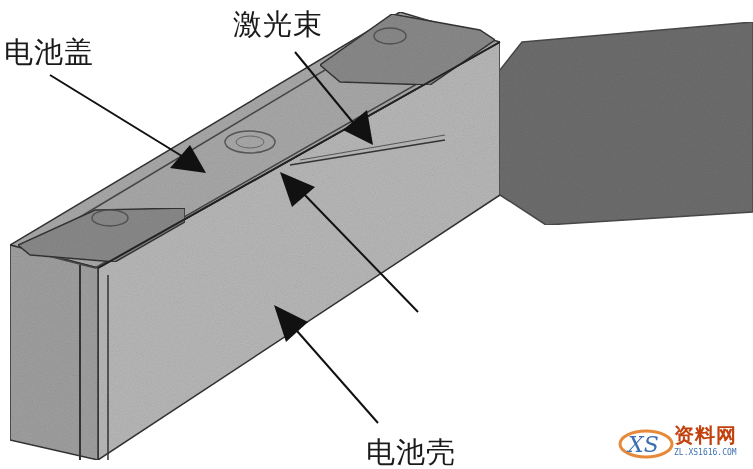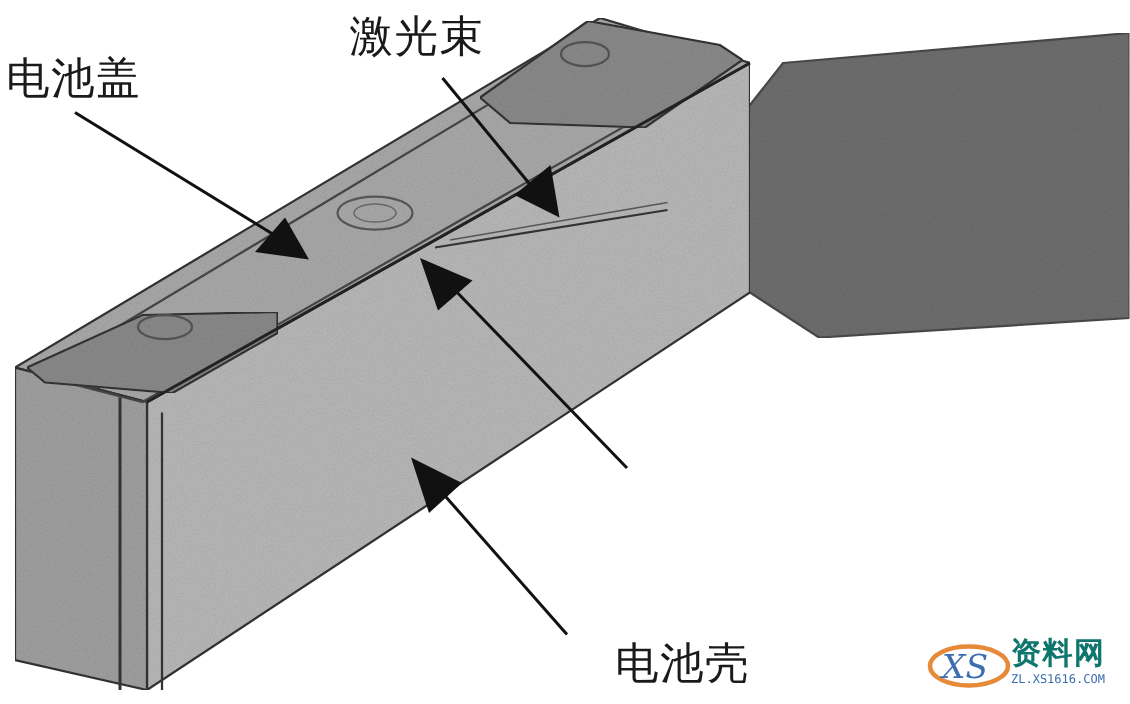--- a/index.html
+++ b/index.html
@@ -13,21 +13,21 @@
     color: #1a1a1a;
     letter-spacing: 1px;
     line-height: 1;
     white-space: nowrap;
   }
   .watermark {
     position: absolute; left: 618px; top: 420px; width: 135px; height: 45px;
   }
   .wm-title {
     position: absolute; left: 56px; top: 2px;
-    font-family: "DejaVu Sans", sans-serif; font-weight: bold; font-size: 20px; color: #0f766e;
+    font-family: "DejaVu Sans", sans-serif; font-weight: bold; font-size: 20px; color: #c2410c;
     letter-spacing: 1px;
   }
   .wm-url {
     position: absolute; left: 56px; top: 28px;
     font-family: "DejaVu Sans Mono", monospace; font-size: 8px; color: #3d6fb0;
   }
 </style>
 </head>
 <body>
 
@@ -98,21 +98,21 @@
       <polygon points="280,172 292,207 315,187" fill="#111"></polygon>
     </g>
     <g>
       <line x1="378" y1="423" x2="290" y2="323" stroke="#111" stroke-width="2"></line>
       <polygon points="274,305 286,342 308,322" fill="#111"></polygon>
     </g>
   </svg>
 
   <div class="label" style="left:233px; top:10px;">激光束</div>
   <div class="label" style="left:4px; top:38px;">电池盖</div>
-  <div class="label" style="left:366px; top:428px;margin-left:44px;">电池壳</div>
+  <div class="label" style="left:366px; top:438px;">电池壳</div>
 
   <div class="watermark">
     <svg width="56" height="45" viewBox="0 0 56 45">
       <ellipse cx="28" cy="24" rx="26" ry="13" fill="none" stroke="#e68a3a" stroke-width="3"></ellipse>
       <text x="10" y="32" font-family="DejaVu Serif, serif" font-style="italic" font-size="22" fill="#3d6fb0">XS</text>
     </svg>
     <div class="wm-title">资料网</div>
     <div class="wm-url">ZL.XS1616.COM</div>
   </div>
 </div>

